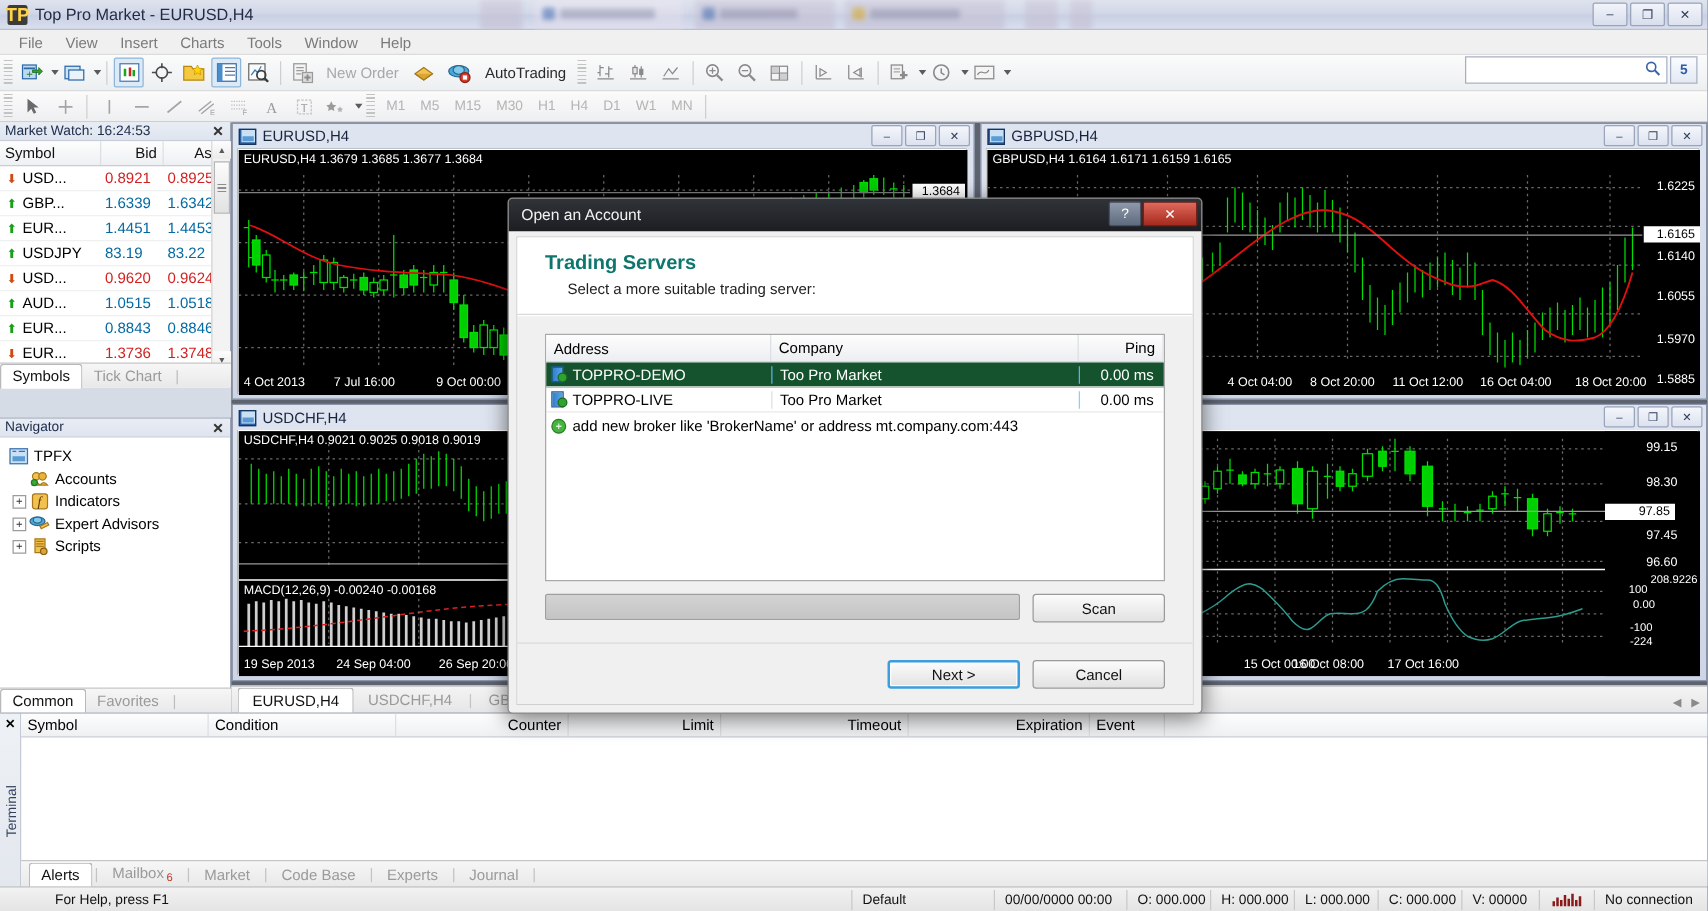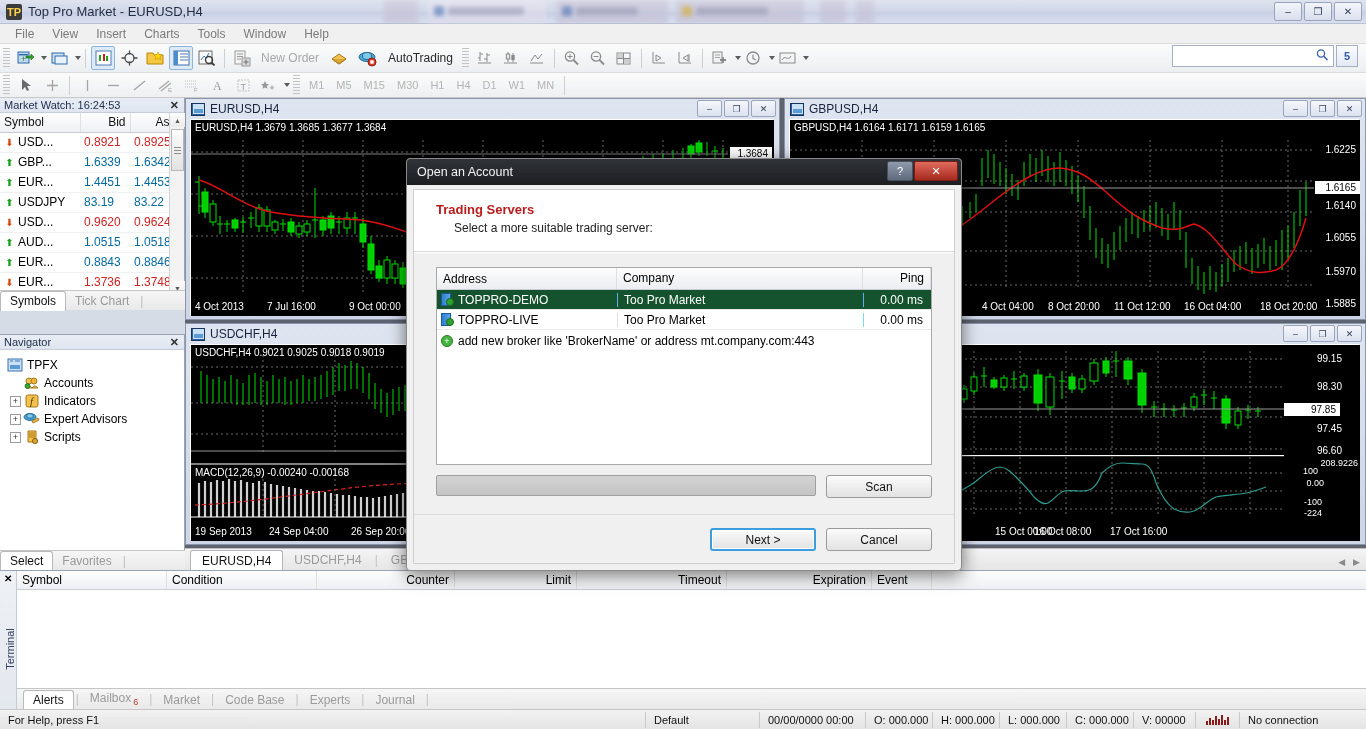--- a/index.html
+++ b/index.html
@@ -16,21 +16,21 @@
   
   .titlebar{
     position:absolute; left:0; top:0; width:1366px; height:24px;
     background:linear-gradient(to bottom,#dfe3ee 0%,#d2d8e8 45%,#c9d0e3 55%,#d9dfee 100%);
     border-bottom:1px solid #b8c0d4;
   }
   .tb-icon{
     position:absolute; left:6px; top:4px; width:16px; height:16px;
     background:#3b3b3b; border-radius:2px;
     display:flex; align-items:center; justify-content:center;
-    font-size:11px; color:#ffd24a; font-weight:bold;
+    font-size:15px; color:#ffd24a; font-weight:bold;
   }
   .tb-title{
     position:absolute; left:28px; top:4px; font-size:13px; color:#1f2a44;
     white-space:nowrap;
   }
   .tb-ghost{
     position:absolute; top:0; height:24px;
     background:linear-gradient(to bottom,#ccc6d8,#c0bad0);
     filter:blur(2px); opacity:.55; border-radius:2px;
   }
@@ -213,21 +213,21 @@
   .dlg-tb-btns{ position:absolute; right:3px; top:2px; display:flex; gap:1px;}
   .dlg-help{ width:26px;height:20px; background:linear-gradient(to bottom,#8f9aab,#5f6b7e);
     border:1px solid #46505e; border-radius:2px; color:#fff; font-size:11px;
     display:flex;align-items:center;justify-content:center;}
   .dlg-close{ width:44px;height:20px; background:linear-gradient(to bottom,#e06a5d,#a62a1e);
     border:1px solid #7e1c13; border-radius:2px; color:#fff; font-size:11px;
     display:flex;align-items:center;justify-content:center;}
   .dlg-body{ position:absolute; left:6px; top:30px; right:6px; bottom:6px;
     background:#fff; border:1px solid #cfcfcf; }
   .dlg-hdr{ height:62px; background:#fff; border-bottom:1px solid #d9d9d9; padding:12px 0 0 22px;}
-  .dlg-h1{ font-size:13px; font-weight:bold; color:#b91c1c;}
+  .dlg-h1{ font-size:16px; font-weight:bold; color:#0f766e;}
   .dlg-h2{ font-size:12px; color:#222; margin-top:4px; margin-left:18px;}
   .dlg-main{ position:absolute; left:0; top:63px; right:0; bottom:0; background:#f0f0f0;}
   .srv-box{ position:absolute; left:22px; top:14px; right:22px; height:198px;
     background:#fff; border:1px solid #a9a9a9; }
   .srv-head{ height:22px; display:flex; background:linear-gradient(to bottom,#fdfdfd,#eceef1);
     border-bottom:1px solid #c8ccd3; font-size:12px;}
   .srv-head div{ padding:3px 6px; border-right:1px solid #dcdfe4; }
   .srv-row{ height:20px; display:flex; font-size:12px; align-items:center;
     border-bottom:1px solid #e9e9e9;}
   .srv-row.sel{ background:#14532d; color:#fff; }
@@ -679,21 +679,21 @@
                 <path d="M4 1 h8 v11 h-8z" fill="#f2c14e" stroke="#a8781a"></path>
                 <path d="M5 3 h6 M5 5 h6 M5 7 h6" stroke="#a8781a"></path>
                 <circle cx="11" cy="11" r="2.6" fill="#d9a634" stroke="#8a5f10"></circle>
               </svg>
             </span>
             <span>Scripts</span>
           </div>
         </div>
     </div>
     <div class="nav-tabs">
-      <div class="tabitem active">Select</div>
+      <div class="tabitem active">Common</div>
       <div class="tabitem">Favorites</div>
       <div style="color:#bdbdbd;padding:2px 2px;">|</div>
     </div>
   </div>
 
   <div class="chartarea">
 
     <div class="chartwin" style="left:0;top:0;width:595px;height:222px;">
       <div class="cw-title">
         <span class="cw-ic">
@@ -1340,21 +1340,21 @@
         <div class="tabitem"><span>Code Base</span></div>
         <span class="ct-sep">|</span>
         <div class="tabitem"><span>Experts</span></div>
         <span class="ct-sep">|</span>
         <div class="tabitem"><span>Journal</span></div>
         <span class="ct-sep">|</span>
       </div>
   </div>
 
   <div class="statusbar">
-    <div class="sb-cell nb" style="width:640px;">For Help, press F1</div>
+    <div class="sb-cell nb" style="width:640px;margin-left:36px;">For Help, press F1</div>
     <div class="sb-cell" style="width:6px;padding:0;"></div>
     <div class="sb-cell" style="width:114px;">Default</div>
     <div class="sb-cell" style="width:106px;">00/00/0000 00:00</div>
     <div class="sb-cell" style="width:67px;">O: 000.000</div>
     <div class="sb-cell" style="width:67px;">H: 000.000</div>
     <div class="sb-cell" style="width:67px;">L: 000.000</div>
     <div class="sb-cell" style="width:67px;">C: 000.000</div>
     <div class="sb-cell" style="width:62px;">V: 00000</div>
     <div class="sb-cell" style="padding:0 4px;">
       <span class="sb-bars">

